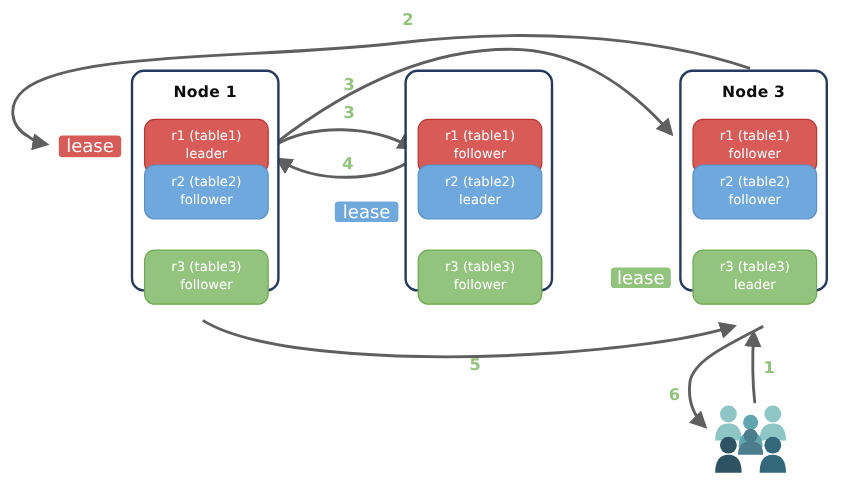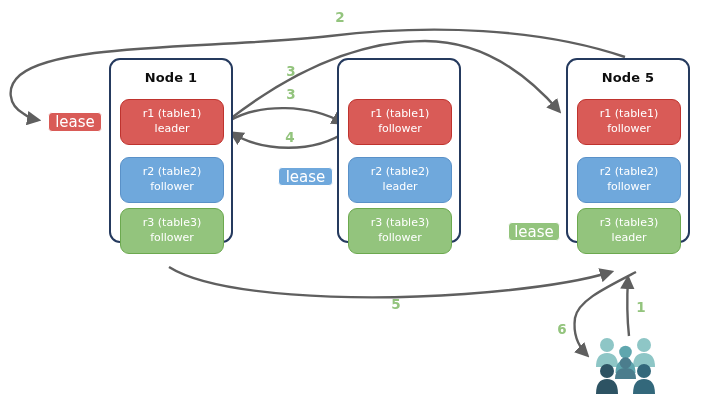--- a/index.html
+++ b/index.html
@@ -11,21 +11,21 @@
   .node{
     position:absolute;top:58px;width:124px;height:185px;box-sizing:border-box;
     background:#ffffff;border:2px solid #253a5e;border-radius:11px;
   }
   .node-title{text-align:center;margin-top:10px;font-weight:bold;font-size:13px;color:#0d0d0d;letter-spacing:.2px;}
   .replica{
     position:absolute;left:9px;width:104px;height:46px;box-sizing:border-box;border-radius:9px;
     color:#ffffff;font-size:11px;line-height:1.32;display:flex;flex-direction:column;
     align-items:center;justify-content:center;text-align:center;border:1.5px solid;
   }
-  .pos-r1{top:39px}.pos-r2{top:97px}.pos-r3{top:148px}
+  .pos-r1{top:39px}.pos-r2{top:77px}.pos-r3{top:148px}
   .red{background:#d95b57;border-color:#bf332e}
   .blue{background:#6fa8dc;border-color:#5a91c8}
   .green{background:#93c47d;border-color:#6ca94f}
   .lease{
     position:absolute;box-sizing:border-box;border-radius:4px;color:#ffffff;font-size:15px;
     display:flex;align-items:center;justify-content:center;border:1.5px solid;
   }
   .step{
     position:absolute;transform:translate(-50%,-50%);font-weight:bold;font-size:13.5px;color:#93c47d;
   }
@@ -78,21 +78,21 @@
       <span>r2 (table2)</span>
       <span>leader</span>
     </div>
     <div class="replica green pos-r3">
       <span>r3 (table3)</span>
       <span>follower</span>
     </div>
   </div>
 
   <div class="node" style="left:566px">
-    <div class="node-title">Node 5</div>
+    <div class="node-title">Node 3</div>
     <div class="replica red pos-r1">
       <span>r1 (table1)</span>
       <span>follower</span>
     </div>
     <div class="replica blue pos-r2">
       <span>r2 (table2)</span>
       <span>follower</span>
     </div>
     <div class="replica green pos-r3">
       <span>r3 (table3)</span>

